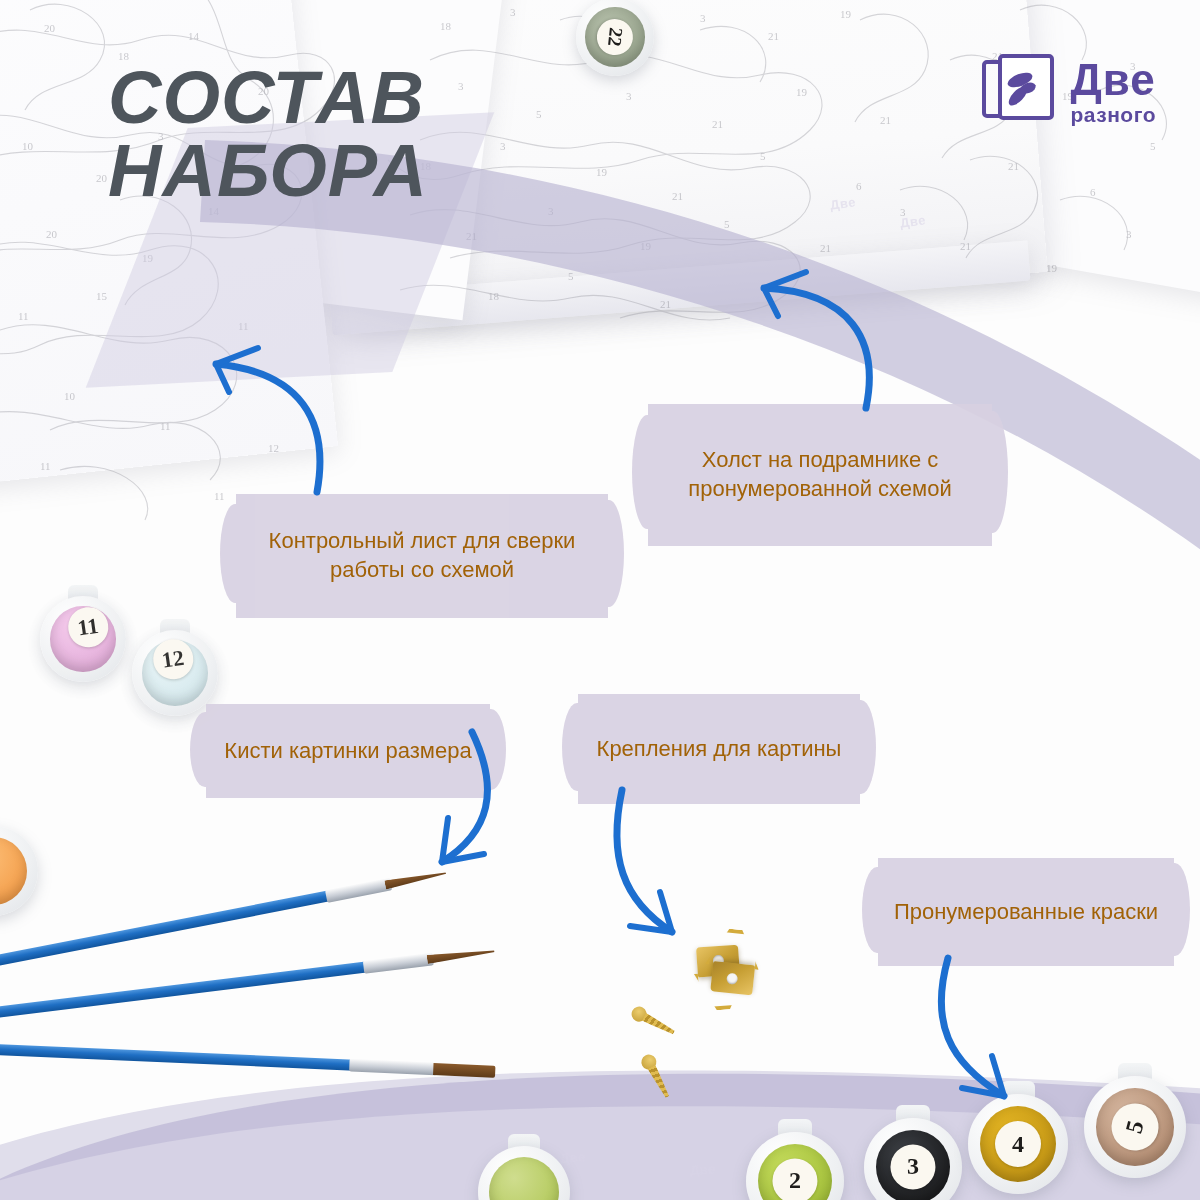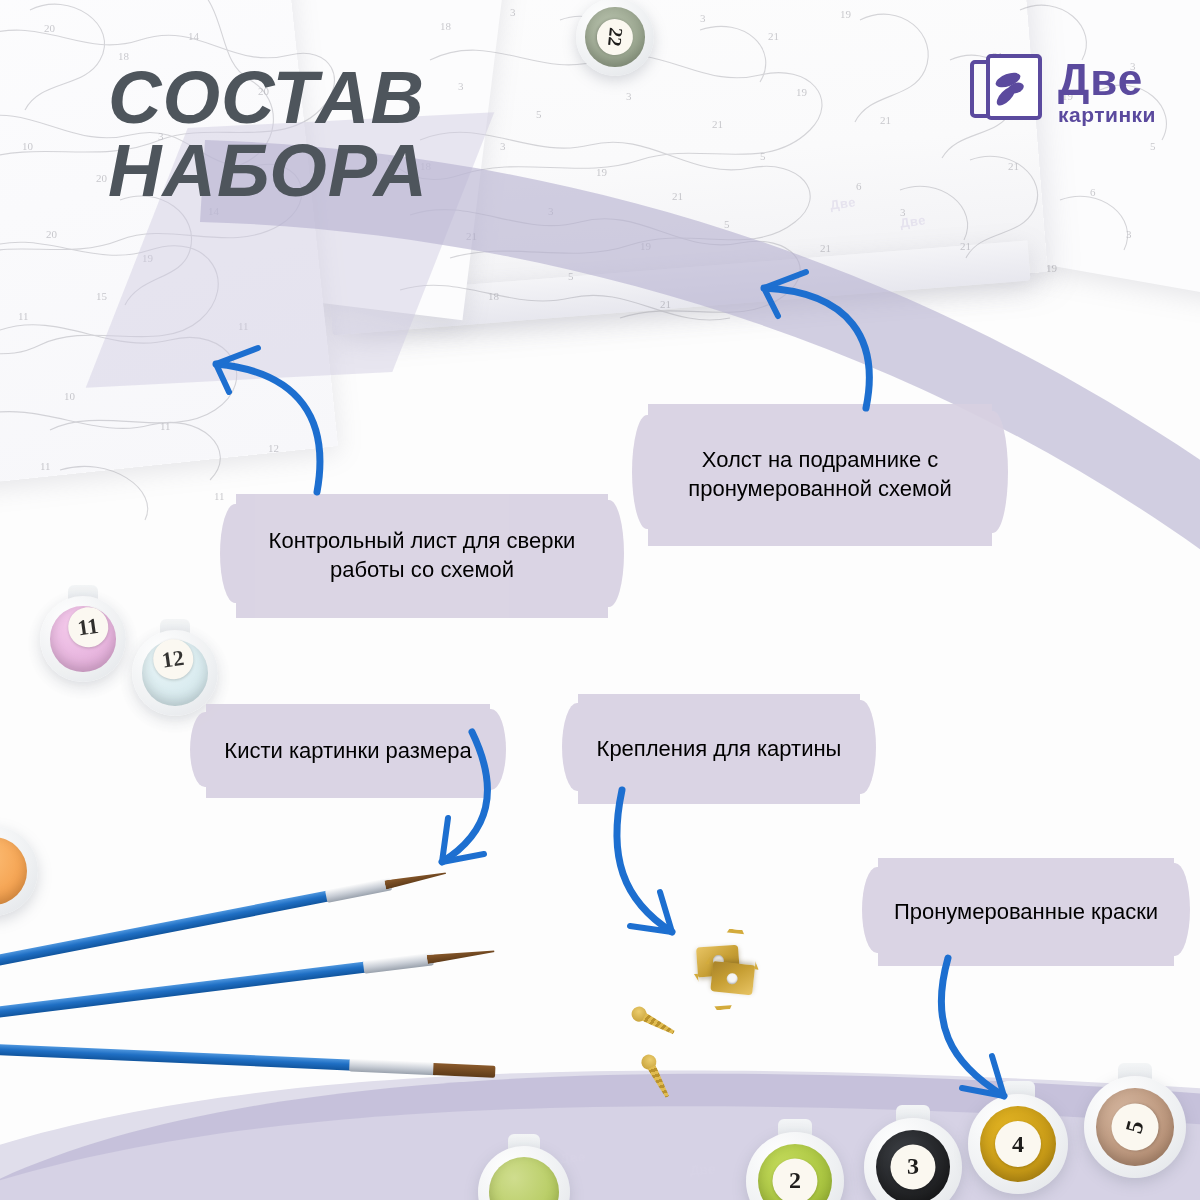--- a/index.html
+++ b/index.html
@@ -177,21 +177,21 @@
     border-radius:50% 0 0 50%;
   }
   .callout .stroke::after{
     right:-16px;top:5%;width:30px;height:86%;
     border-radius:0 50% 50% 0;
   }
   .callout .txt{
     position:relative;z-index:2;
     display:flex;align-items:center;justify-content:center;
     width:100%;height:100%;
-    text-align:center;color:#000000;
+    text-align:center;color:#a16207;
     font-size:22px;line-height:1.3;padding:0 14px;box-sizing:border-box;
   }
 
   
   .arrow{position:absolute;z-index:38;}
 </style>
 </head>
 <body>
 
 <div class="stage">
@@ -405,21 +405,21 @@
         <rect x="20" y="4" width="52" height="62" rx="3" fill="#ffffff" stroke="#5b4a9e" stroke-width="4"></rect>
         <g fill="#5b4a9e">
           <ellipse cx="40" cy="28" rx="13" ry="6" transform="rotate(-20 40 28)"></ellipse>
           <ellipse cx="48" cy="36" rx="8" ry="5" transform="rotate(-20 48 36)"></ellipse>
           <ellipse cx="38" cy="44" rx="12" ry="5.5" transform="rotate(-46 38 44)"></ellipse>
         </g>
       </svg>
     </div>
     <div class="wordmark">
       <span class="w1">Две</span>
-      <span class="w2">картинки</span>
+      <span class="w2">разного</span>
     </div>
   </div>
 
   <div class="callout" style="left:236px;top:494px;width:372px;height:124px;">
     <div class="stroke"></div>
     <div class="txt">Контрольный лист для сверки работы со схемой</div>
   </div>
 
   <div class="callout" style="left:648px;top:404px;width:344px;height:142px;">
     <div class="stroke"></div>

